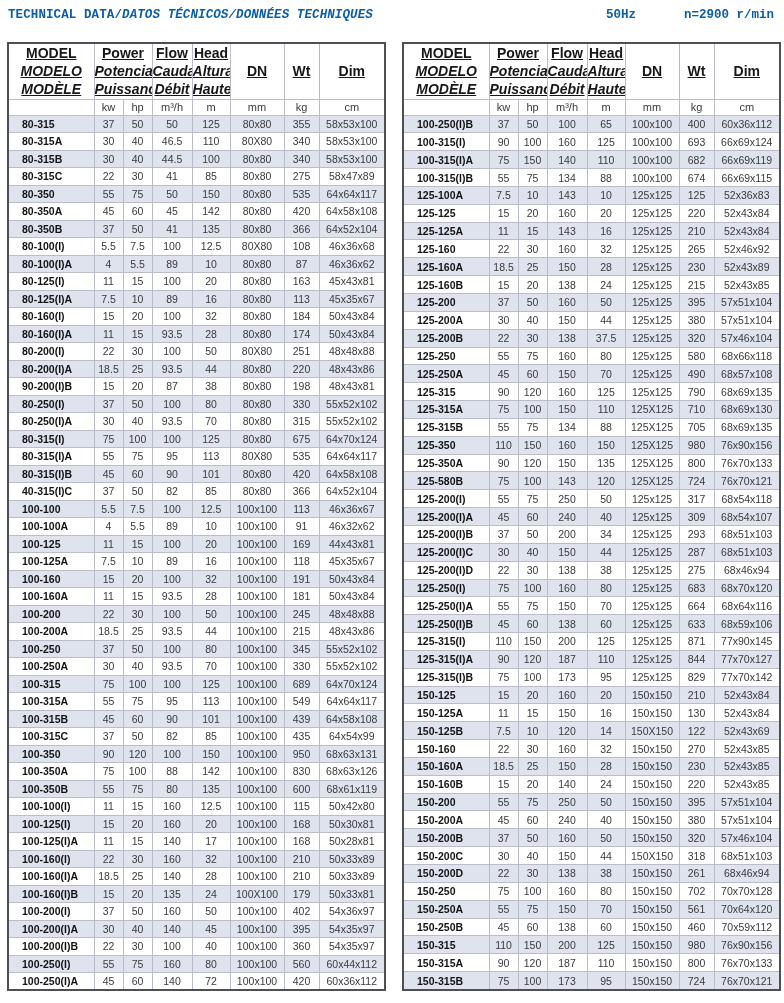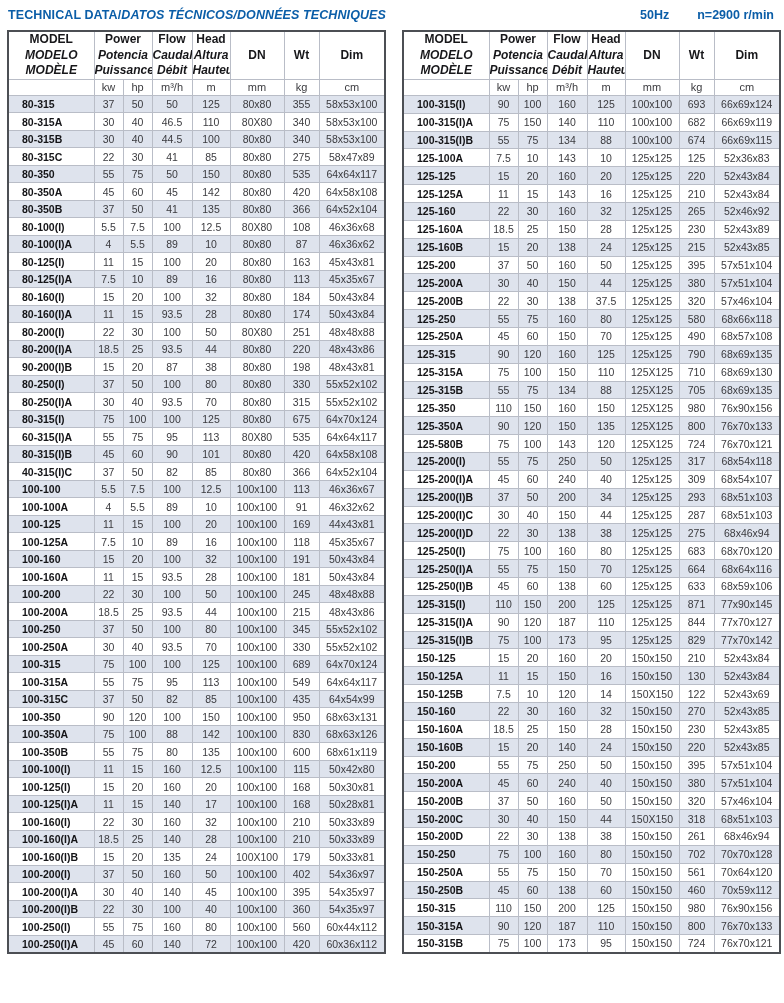--- a/index.html
+++ b/index.html
@@ -5,35 +5,35 @@
   * { margin:0; padding:0; box-sizing:border-box; }
   html,body { background:#ffffff; }
   body {
     width:784px; height:1003px; overflow:hidden;
     font-family:"Liberation Sans", sans-serif;
     -webkit-font-smoothing:antialiased;
   }
   .page { width:784px; height:1003px; padding:6px 7px 0 7px; }
 
   
-  .topbar { display:flex; justify-content:space-between; align-items:flex-start; margin:2px 1px 8px 1px; }
+  .topbar { display:flex; justify-content:space-between; align-items:flex-start; margin:2px 1px 20px 1px;font-family:Liberation Mono, monospace; }
   .doc-title { color:#0b5ea8; font-weight:700; font-size:12.5px; letter-spacing:0.1px; }
   .doc-title .it { font-style:italic; }
-  .specs { color:#0b5ea8; font-weight:700; font-size:12.5px; display:flex; gap:28px; padding-right:2px; }
+  .specs { color:#0b5ea8; font-weight:700; font-size:12.5px; display:flex; gap:48px; padding-right:2px; }
 
   
   .tables { display:flex; gap:16px; }
   table.tbl {
     border-collapse:collapse; table-layout:fixed; width:377px;
     border:2px solid #4c4f54; background:#fff;
   }
   .tbl th, .tbl td { border:1px solid #b9bdc7; overflow:hidden; white-space:nowrap; }
 
   .tbl thead th { background:#fff; text-align:center; vertical-align:middle; }
-  .tbl thead tr.names th { height:48px; font-size:12px; color:#17171a; font-weight:700; }
+  .tbl thead tr.names th { height:48px; font-size:14px; color:#17171a; font-weight:700;text-decoration:underline; }
   .tbl thead tr.units th { height:16px; font-size:11px; font-weight:400; color:#3a3a3e; }
   .hl { display:block; line-height:1.3; }
   .it { font-style:italic; }
 
   .tbl tbody td { height:17.5px; font-size:10.5px; text-align:center; color:#3a3a3e; }
   .tbl tbody td.model { text-align:left; padding-left:13px; font-weight:700; color:#141417; }
   .tbl tbody tr:nth-child(odd) td { background:#dee3ed; }
 
   col.c-model { width:86px; }
   col.c-kw { width:29px; }
@@ -292,21 +292,21 @@
             <td class="model">80-315(I)</td>
             <td>75</td>
             <td>100</td>
             <td>100</td>
             <td>125</td>
             <td>80x80</td>
             <td>675</td>
             <td>64x70x124</td>
           </tr>
           <tr>
-            <td class="model">60-315(I)A</td>
+            <td class="model">80-315(I)A</td>
             <td>55</td>
             <td>75</td>
             <td>95</td>
             <td>113</td>
             <td>80X80</td>
             <td>535</td>
             <td>64x64x117</td>
           </tr>
           <tr>
             <td class="model">80-315(I)B</td>
@@ -440,20 +440,30 @@
           </tr>
           <tr>
             <td class="model">100-315A</td>
             <td>55</td>
             <td>75</td>
             <td>95</td>
             <td>113</td>
             <td>100x100</td>
             <td>549</td>
             <td>64x64x117</td>
+          </tr>
+          <tr>
+            <td class="model">100-315B</td>
+            <td>45</td>
+            <td>60</td>
+            <td>90</td>
+            <td>101</td>
+            <td>100x100</td>
+            <td>439</td>
+            <td>64x58x108</td>
           </tr>
           <tr>
             <td class="model">100-315C</td>
             <td>37</td>
             <td>50</td>
             <td>82</td>
             <td>85</td>
             <td>100x100</td>
             <td>435</td>
             <td>64x54x99</td>
@@ -644,20 +654,30 @@
           <th>hp</th>
           <th>m³/h</th>
           <th>m</th>
           <th>mm</th>
           <th>kg</th>
           <th>cm</th>
         </tr>
       </thead>
       <tbody>
           <tr>
+            <td class="model">100-250(I)B</td>
+            <td>37</td>
+            <td>50</td>
+            <td>100</td>
+            <td>65</td>
+            <td>100x100</td>
+            <td>400</td>
+            <td>60x36x112</td>
+          </tr>
+          <tr>
             <td class="model">100-315(I)</td>
             <td>90</td>
             <td>100</td>
             <td>160</td>
             <td>125</td>
             <td>100x100</td>
             <td>693</td>
             <td>66x69x124</td>
           </tr>
           <tr>

